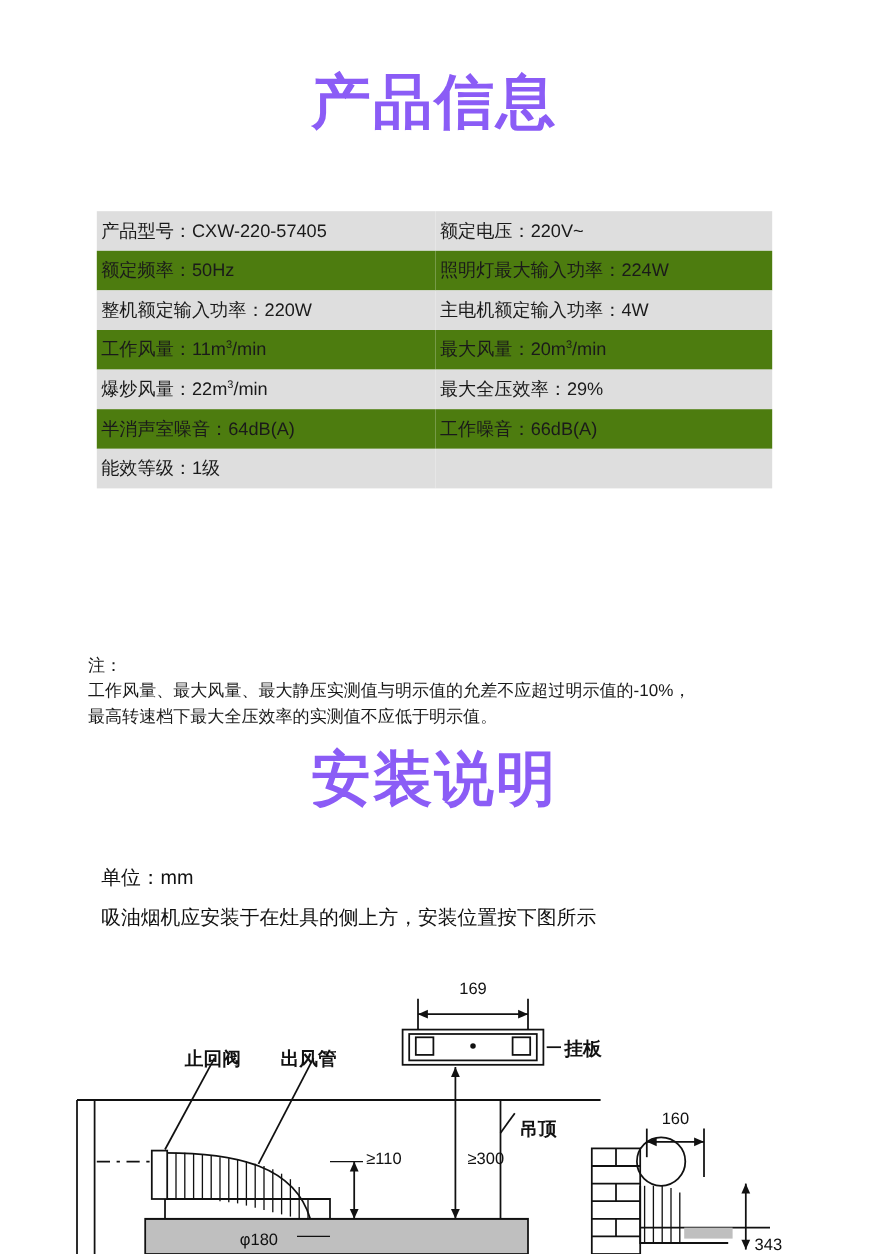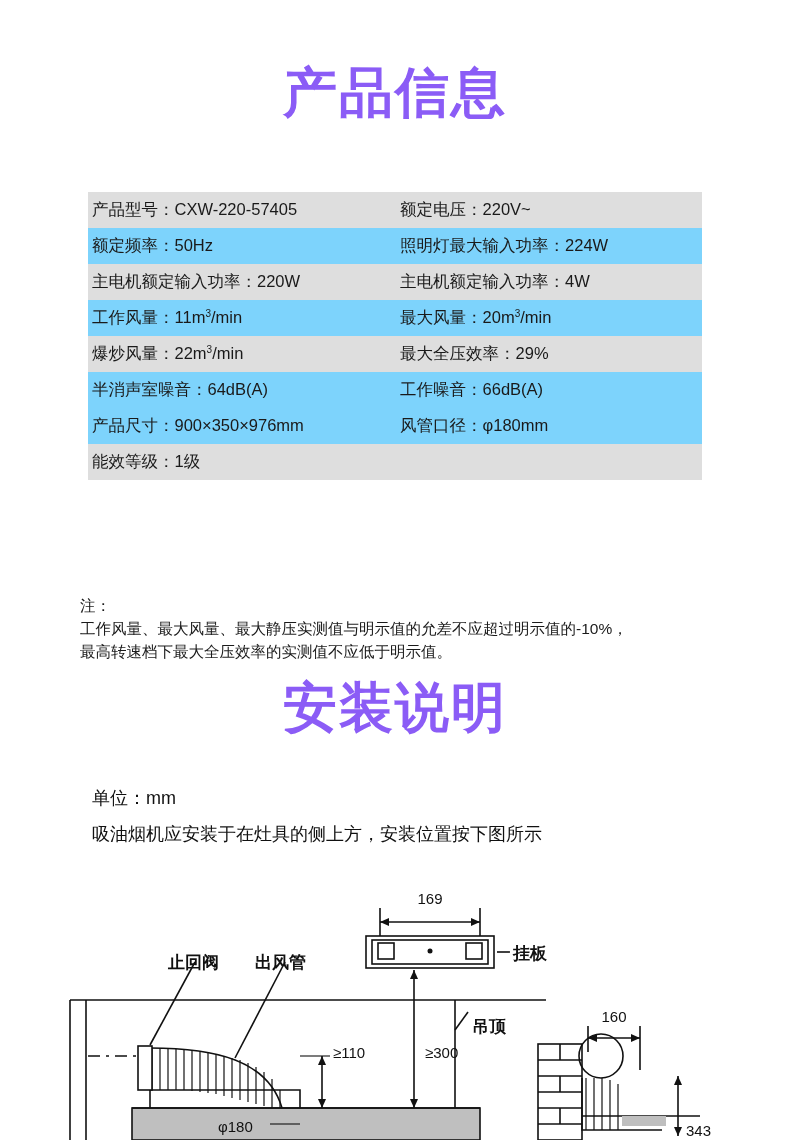--- a/index.html
+++ b/index.html
@@ -42,21 +42,21 @@
   
   .spec-table {
     position: absolute;
     top: 192px;
     left: 88px;
     width: 614px;
     border-collapse: collapse;
     font-size: 16.5px;
   }
   .spec-table tr.shade td { background: #dedede; }
-  .spec-table tr.plain td { background: #7dd3fc; }
+  .spec-table tr.plain td { background: #4d7c0f; }
   .spec-table td {
     padding: 7px 0 7px 4px;
     height: 18px;
     vertical-align: middle;
     white-space: nowrap;
   }
   .spec-table td.col1 { width: 308px; }
   .spec-table td.col2 { width: 306px; }
   sup { font-size: 10px; vertical-align: super; }
 
@@ -112,38 +112,34 @@
   <tbody>
     <tr class="shade">
       <td class="col1">产品型号：CXW-220-57405</td>
       <td class="col2">额定电压：220V~</td>
     </tr>
     <tr class="plain">
       <td class="col1">额定频率：50Hz</td>
       <td class="col2">照明灯最大输入功率：224W</td>
     </tr>
     <tr class="shade">
-      <td class="col1">主电机额定输入功率：220W</td>
+      <td class="col1">整机额定输入功率：220W</td>
       <td class="col2">主电机额定输入功率：4W</td>
     </tr>
     <tr class="plain">
       <td class="col1">工作风量：11m<sup>3</sup>/min</td>
       <td class="col2">最大风量：20m<sup>3</sup>/min</td>
     </tr>
     <tr class="shade">
       <td class="col1">爆炒风量：22m<sup>3</sup>/min</td>
       <td class="col2">最大全压效率：29%</td>
     </tr>
     <tr class="plain">
       <td class="col1">半消声室噪音：64dB(A)</td>
       <td class="col2">工作噪音：66dB(A)</td>
-    </tr>
-    <tr class="plain">
-      <td class="col1">产品尺寸：900×350×976mm</td>
-      <td class="col2">风管口径：φ180mm</td>
     </tr>
     <tr class="shade">
       <td class="col1">能效等级：1级</td>
       <td class="col2"></td>
     </tr>
   </tbody>
 </table>
 
 <div class="note">
   <div>注：</div>

